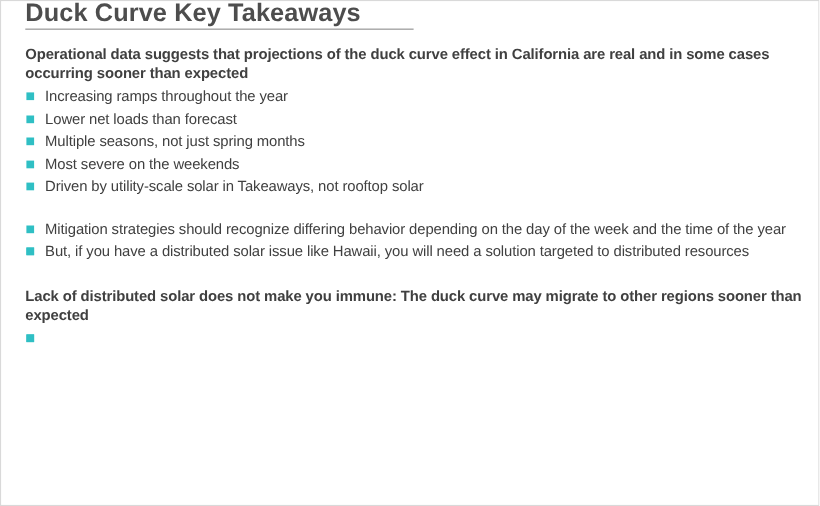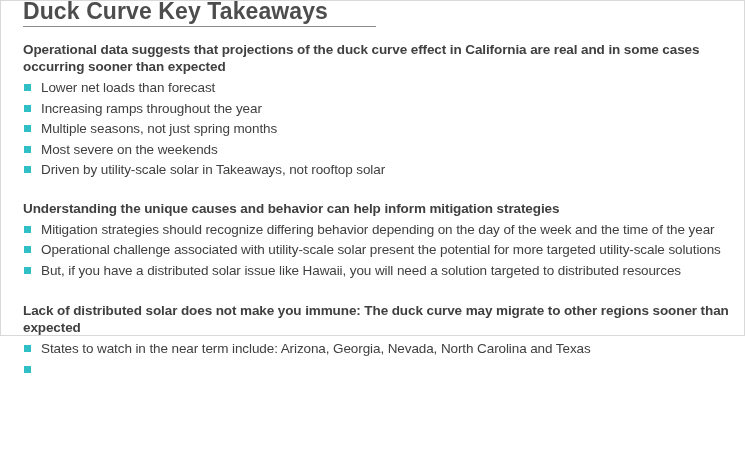--- a/index.html
+++ b/index.html
@@ -10,21 +10,21 @@
     width: 745px;
     height: 460px;
     background: #ffffff;
     font-family: "Liberation Sans", sans-serif;
     color: #404040;
     overflow: hidden;
   }
   .slide {
     position: relative;
     width: 745px;
-    height: 336px;
+    height: 460px;
     box-sizing: border-box;
     border: 1px solid #d9d9d9;
     background: #ffffff;
   }
   .title-block {
     position: absolute;
     left: 22px;
     top: -4px;
     width: 360px;
   }
@@ -94,69 +94,66 @@
     <div class="title-rule"></div>
   </div>
 
   <div class="body-area">
 
     <div class="section">
       <p class="section-heading">Operational data suggests that projections of the duck curve effect in California are real and in some cases occurring sooner than expected</p>
       <ul class="bullets">
         <li class="bullet">
           <span class="bullet-marker"></span>
-          <span>Lower net loads than forecast</span>
+          <span>Increasing ramps throughout the year</span>
         </li>
         <li class="bullet">
           <span class="bullet-marker"></span>
-          <span>Increasing ramps throughout the year</span>
+          <span>Lower net loads than forecast</span>
         </li>
         <li class="bullet">
           <span class="bullet-marker"></span>
           <span>Multiple seasons, not just spring months</span>
         </li>
         <li class="bullet">
           <span class="bullet-marker"></span>
           <span>Most severe on the weekends</span>
         </li>
         <li class="bullet">
           <span class="bullet-marker"></span>
           <span>Driven by utility-scale solar in Takeaways, not rooftop solar</span>
         </li>
       </ul>
     </div>
 
     <div class="gap-md"></div>
 
     <div class="section">
-      <p class="section-heading">Understanding the unique causes and behavior can help inform mitigation strategies</p>
       <ul class="bullets">
         <li class="bullet">
           <span class="bullet-marker"></span>
           <span>Mitigation strategies should recognize differing behavior depending on the day of the week and the time of the year</span>
         </li>
         <li class="bullet">
           <span class="bullet-marker"></span>
-          <span>Operational challenge associated with utility-scale solar present the potential for more targeted utility-scale solutions</span>
         </li>
         <li class="bullet">
           <span class="bullet-marker"></span>
           <span>But, if you have a distributed solar issue like Hawaii, you will need a solution targeted to distributed resources</span>
         </li>
       </ul>
     </div>
 
     <div class="gap-lg"></div>
 
     <div class="section">
       <p class="section-heading">Lack of distributed solar does not make you immune: The duck curve may migrate to other regions sooner than expected</p>
       <ul class="bullets">
         <li class="bullet">
           <span class="bullet-marker"></span>
-          <span>States to watch in the near term include: Arizona, Georgia, Nevada, North Carolina and Texas</span>
         </li>
         <li class="bullet">
           <span class="bullet-marker"></span>
         </li>
       </ul>
     </div>
 
   </div>
 </div>
 

